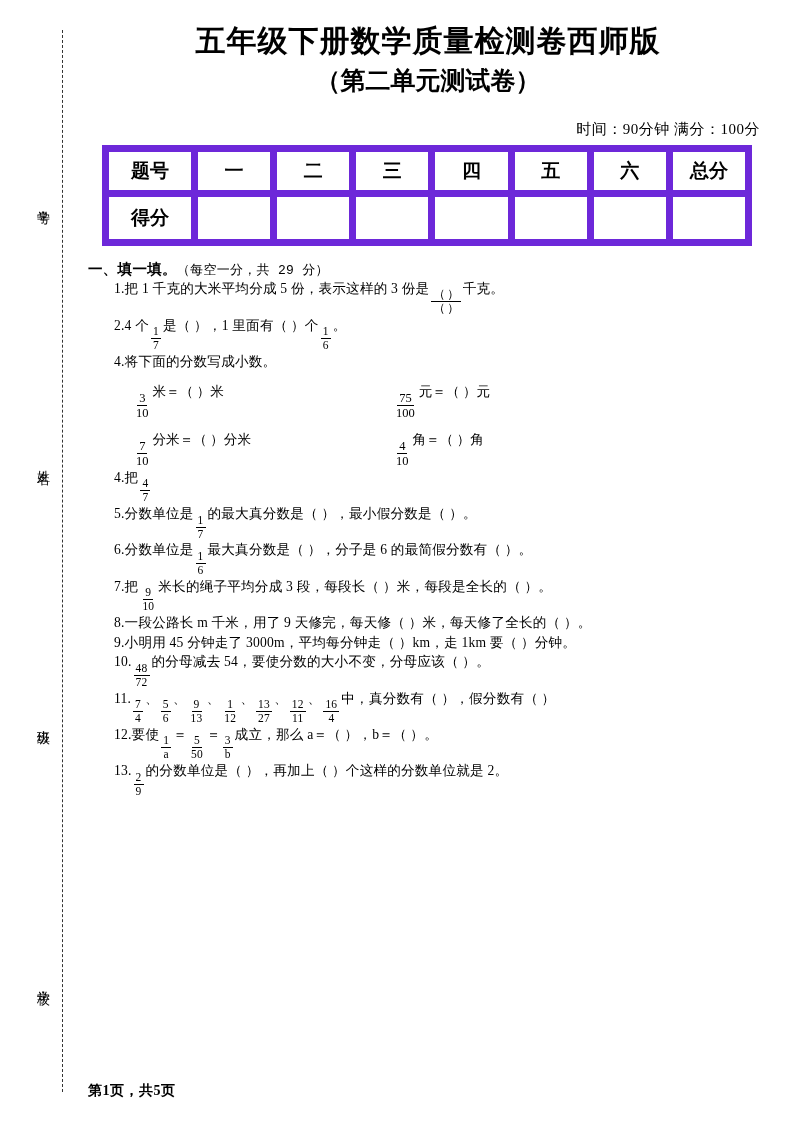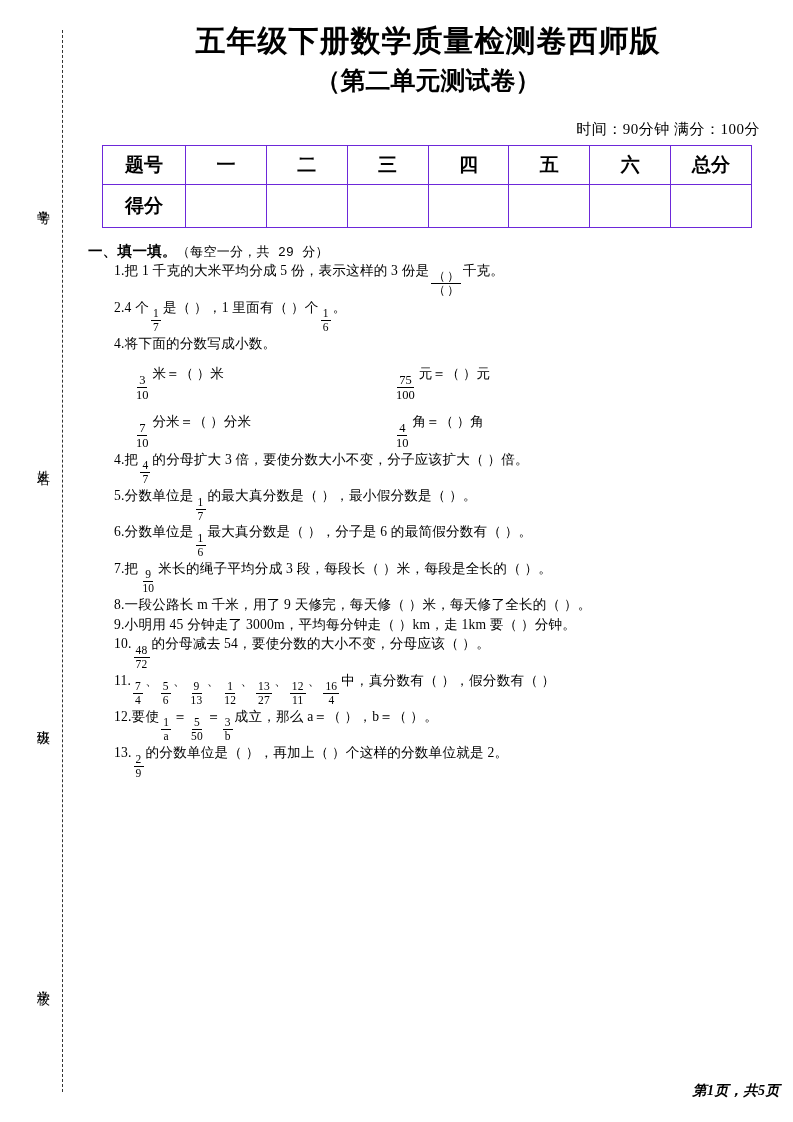--- a/index.html
+++ b/index.html
@@ -83,21 +83,21 @@
 
   
   table.score-table {
     border-collapse: collapse;
     margin-top: 6px;
     margin-left: 14px;
     width: 650px;
     table-layout: fixed;
   }
   table.score-table td {
-    border: 1px solid #6d28d9;
+    border: 7px solid #6d28d9;
     height: 36px;
     text-align: center;
     vertical-align: middle;
     font-size: 19px;
     font-weight: bold;
   }
   table.score-table td.label-cell {
     width: 80px;
   }
   table.score-table tr.row-empty td {
@@ -158,27 +158,26 @@
   .frac.blankfrac .num,
   .frac.blankfrac .den {
     font-size: 12px;
     letter-spacing: -0.5px;
   }
   .frac.big { font-size: 12.5px; }
 
   .footer {
     position: absolute;
     bottom: 22px;
-    left: 12px;
+    left: 0;
     width: 680px;
-    text-align: right;
+    text-align: left;
     font-size: 14px;
     font-weight: bold;
     letter-spacing: 0.5px;
-    font-style: italic;
   }
 </style>
 </head>
 <body>
 
 <div class="margin-line"></div>
 
 <div class="side-labels">
   <div class="side-label sl-xuehao">学号：</div>
   <div class="side-label sl-xingming">姓名：</div>
@@ -267,21 +266,21 @@
           <span class="num">4</span>
           <span class="den">10</span>
         </span><span>角＝（        ）角</span>
     </div>
   </div>
 
   <div class="q">
     <span>4.把</span><span class="frac">
         <span class="num">4</span>
         <span class="den">7</span>
-      </span><span>的分母扩大 3 倍，要使分数大小不变，分子应该扩大（        ）倍。</span>
+      </span>
   </div>
 
   <div class="q">
     <span>5.分数单位是</span><span class="frac">
         <span class="num">1</span>
         <span class="den">7</span>
       </span><span>的最大真分数是（            ），最小假分数是（            ）。</span>
   </div>
 
   <div class="q">

